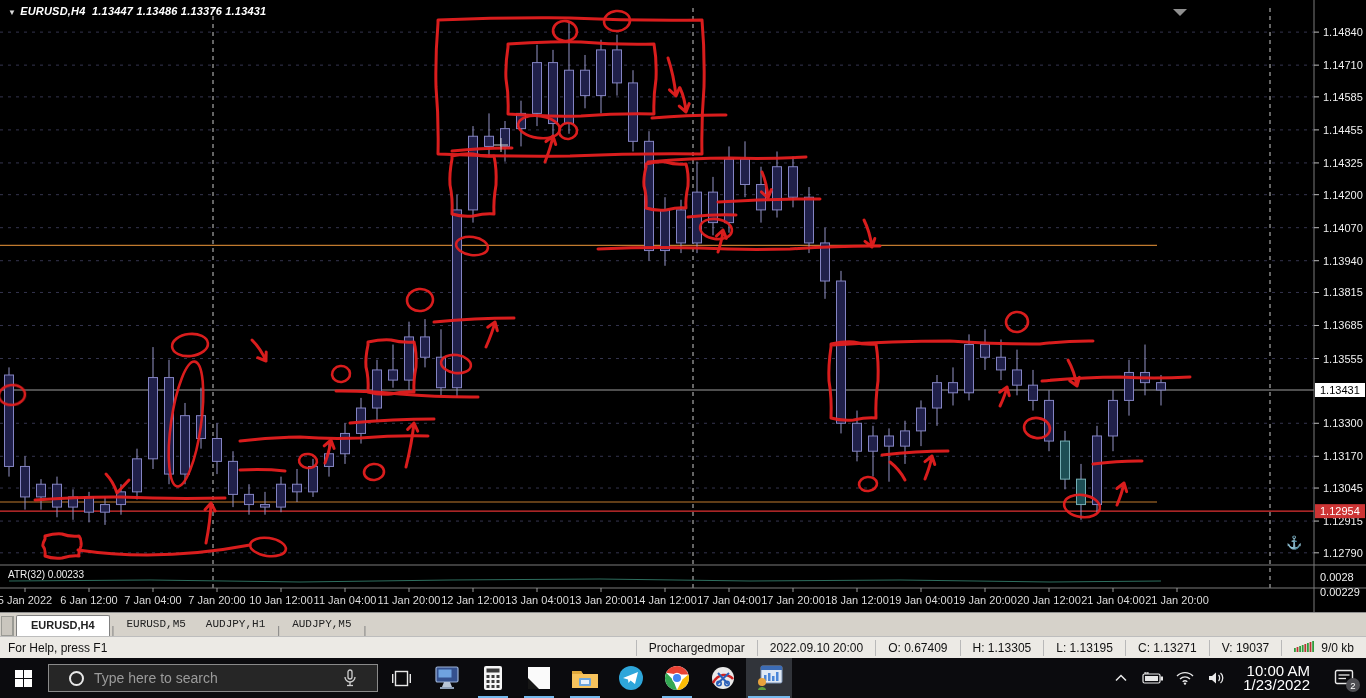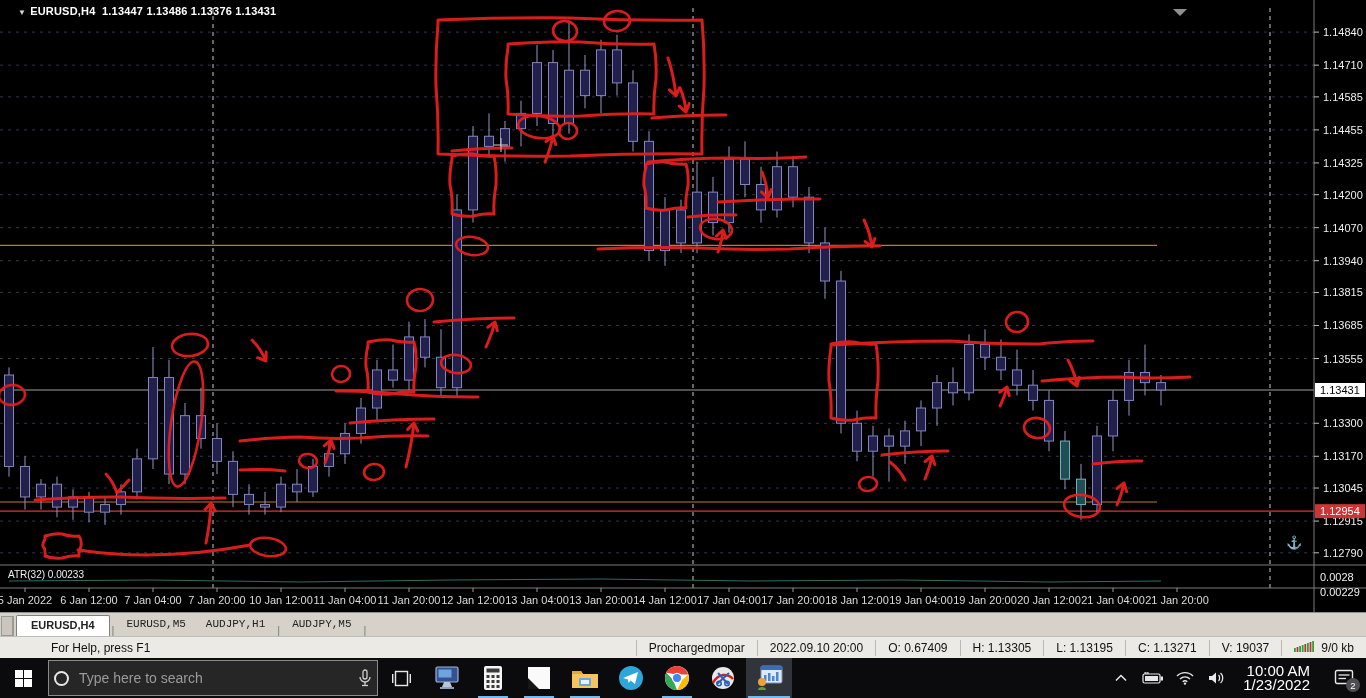--- a/index.html
+++ b/index.html
@@ -3,52 +3,52 @@
 <meta charset="utf-8">
 <style>
   * { margin:0; padding:0; box-sizing:border-box; }
   html,body { width:1366px; height:698px; overflow:hidden; background:#000;
               font-family:"Liberation Sans", sans-serif; }
   #screen { position:relative; width:1366px; height:698px; }
 
   
   #chart-region { position:absolute; left:0; top:0; width:1366px; height:612px; background:#000; }
   #chart-svg { position:absolute; left:0; top:0; }
-  #chart-title { position:absolute; left:18px; top:5px; color:#fff; font-size:11px; font-weight:bold;
-                 letter-spacing:.2px; white-space:nowrap; }
+  #chart-title { position:absolute; left:8px; top:5px; color:#fff; font-size:11px; font-weight:bold;
+                 letter-spacing:.2px; white-space:nowrap;font-style:italic; }
   #chart-title .tri { color:#d8d8d8; font-size:8px; margin-right:4px; }
   #atr-label { position:absolute; left:8px; top:569px; color:#f0f0f0; font-size:10px; }
 
   
   #tabbar { position:absolute; left:0; top:612px; width:1366px; height:24px; background:#d6d2ca;
             border-top:1px solid #8f8f8f; display:flex; align-items:flex-end; }
   #tab-scroll { width:13px; height:20px; margin:0 2px 0 1px; background:#cac6be;
                 border:1px solid #9a9a94; border-right-width:2px; }
   .tab { height:21px; padding:3px 14px 0 14px; font-size:11px; color:#222; }
   .tab.active { background:#fff; border:1px solid #808080; border-bottom:none; font-weight:bold;
                 border-top-left-radius:2px; border-top-right-radius:2px; }
   .tab.plain { padding:3px 10px 0 10px;font-family:Liberation Mono, monospace; }
   .tab-sep { color:#7d7d7d; padding:3px 2px 0 2px; font-size:11px; }
 
   
   #statusbar { position:absolute; left:0; top:636px; width:1366px; height:22px; background:#eceae5;
-               border-top:1px solid #bdbdbd; display:flex; align-items:center; font-size:12px; color:#111;padding-left:43px; }
+               border-top:1px solid #bdbdbd; display:flex; align-items:center; font-size:12px; color:#111; }
   #status-left { flex:1; padding-left:8px; }
   .seg { border-left:1px solid #b9b9b9; padding:0 12px; height:16px; display:flex; align-items:center; gap:5px;
          white-space:nowrap; }
 
   
   #taskbar { position:absolute; left:0; top:658px; width:1366px; height:40px; background:#0b0b0e;
              display:flex; align-items:center; }
   .tb-btn { width:46px; height:40px; display:flex; align-items:center; justify-content:center; position:relative; }
   .tb-btn.running::after { content:""; position:absolute; left:8px; right:8px; bottom:0; height:2.5px; background:#76b9ed; }
   .tb-btn.active-app { background:#31343a; }
   .tb-btn.active-app::after { content:""; position:absolute; left:2px; right:2px; bottom:0; height:2.5px; background:#76b9ed; }
-  #search-box { width:330px; height:36px; background:#262626; border:1px solid #8a8a8a; margin-left:2px;
-                display:flex; align-items:center; gap:10px; padding:0 5px; }
+  #search-box { width:330px; height:28px; background:#262626; border:1px solid #8a8a8a; margin-left:2px;
+                display:flex; align-items:center; gap:10px; padding:0 20px; }
   #search-circle { width:15px; height:15px; border:2.5px solid #e8e8e8; border-radius:50%; }
   #search-text { color:#9b9b9b; font-size:14px; flex:1; }
   #tb-spacer { flex:1; }
   #tray { display:flex; align-items:center; gap:4px; }
   .tray-ic { width:28px; height:40px; display:flex; align-items:center; justify-content:center; }
   #clock { color:#fff; font-size:15px; text-align:right; line-height:14px; padding:0 8px; }
   #notif { position:relative; width:44px; height:40px; display:flex; align-items:center; justify-content:center; }
   #notif-badge { position:absolute; right:6px; bottom:6px; min-width:14px; height:14px; border-radius:8px;
                  background:#4d4d52; color:#fff; font-size:9.5px; display:flex; align-items:center;
                  justify-content:center; padding:0 3px; }

